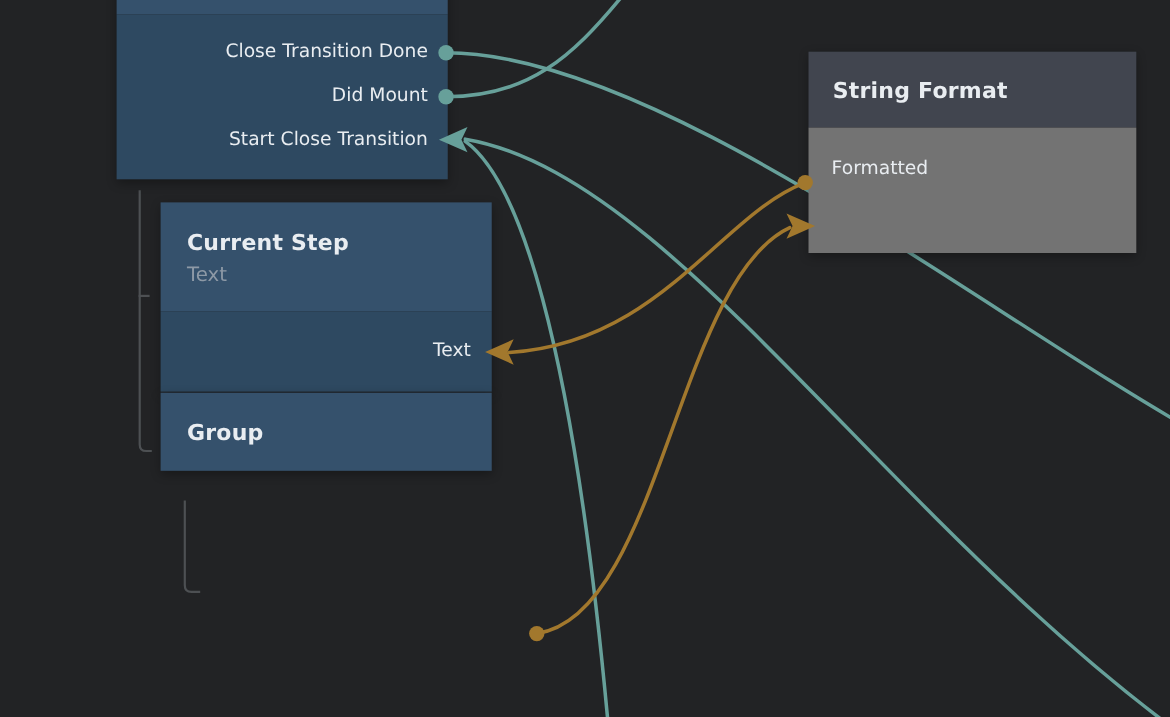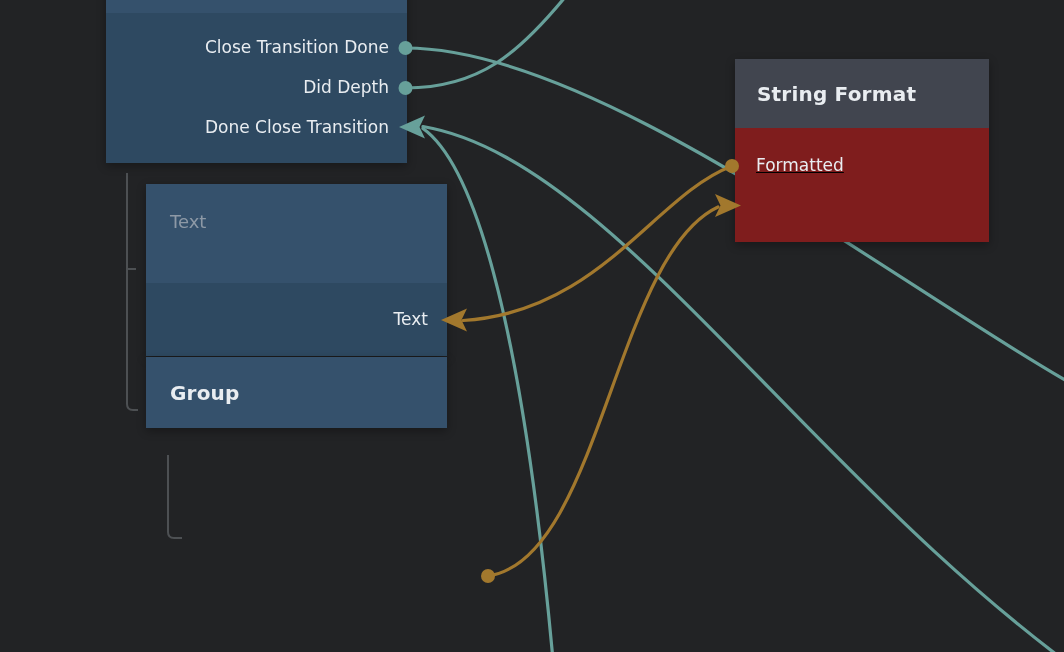--- a/index.html
+++ b/index.html
@@ -8,21 +8,21 @@
     background:#222325;
     font-family:"DejaVu Sans","Liberation Sans",sans-serif;
   }
   svg.layer{position:absolute;left:0;top:0;width:1064px;height:652px;}
   .layer.under{z-index:1;}
   .layer.over{z-index:3;}
   .node{position:absolute;z-index:2;box-shadow:0 3px 9px rgba(0,0,0,0.32);}
   .node .hd{background:#35516c;}
   .node .bd{background:#2e4961;}
   .node.grey .hd{background:#41454f;}
-  .node.grey .bd{background:#7f1d1d;text-decoration:underline;}
+  .node.grey .bd{background:#737373;}
   .title{color:#e9edf1;font-size:20px;font-weight:600;letter-spacing:.2px;line-height:28px;}
   .subtitle{color:#8d99a6;font-size:18px;font-weight:400;line-height:26px;margin-top:3px;}
   .port{display:flex;align-items:center;height:40px;color:#e9edf1;font-size:17px;white-space:nowrap;}
   .port.right{justify-content:flex-end;padding-right:18px;}
   .port.left{justify-content:flex-start;padding-left:21px;}
   .hd.flexc{display:flex;flex-direction:column;justify-content:center;}
 </style>
 </head>
 <body>
 
@@ -43,47 +43,48 @@
     <path d="M488,576 C600,560 615,255 718,207" fill="none" stroke-width="3.2" stroke-linecap="round" stroke="#a2782d"></path>
   </svg>
 
   <div class="node" style="left:106px;top:-40px;width:301px;height:203px">
     <div class="hd" style="height:53px"></div>
     <div class="bd" style="height:150px;padding-top:14px;box-sizing:border-box">
       <div class="port right">
         <span>Close Transition Done</span>
       </div>
       <div class="port right">
-        <span>Did Depth</span>
+        <span>Did Mount</span>
       </div>
       <div class="port right">
-        <span>Done Close Transition</span>
+        <span>Start Close Transition</span>
       </div>
     </div>
   </div>
 
   <div class="node" style="left:146px;top:184px;width:301px;height:172px">
     <div class="hd" style="height:99px;box-sizing:border-box;padding:22px 0 0 24px">
+      <div class="title">Current Step</div>
       <div class="subtitle">Text</div>
     </div>
     <div class="bd" style="height:73px;padding-top:16px;box-sizing:border-box">
       <div class="port right" style="padding-right:19px">
         <span>Text</span>
       </div>
     </div>
   </div>
 
   <div class="node" style="left:146px;top:357px;width:301px;height:71px">
     <div class="hd flexc" style="height:71px;box-sizing:border-box;padding-left:24px">
       <div class="title">Group</div>
     </div>
   </div>
 
 
-  <div class="node grey" style="left:735px;top:59px;width:254px;height:183px">
+  <div class="node grey" style="left:735px;top:47px;width:298px;height:183px">
     <div class="hd flexc" style="height:69px;box-sizing:border-box;padding-left:22px">
       <div class="title">String Format</div>
     </div>
     <div class="bd" style="height:114px;padding-top:17px;box-sizing:border-box">
       <div class="port left">
         <span>Formatted</span>
       </div>
     </div>
   </div>
 

